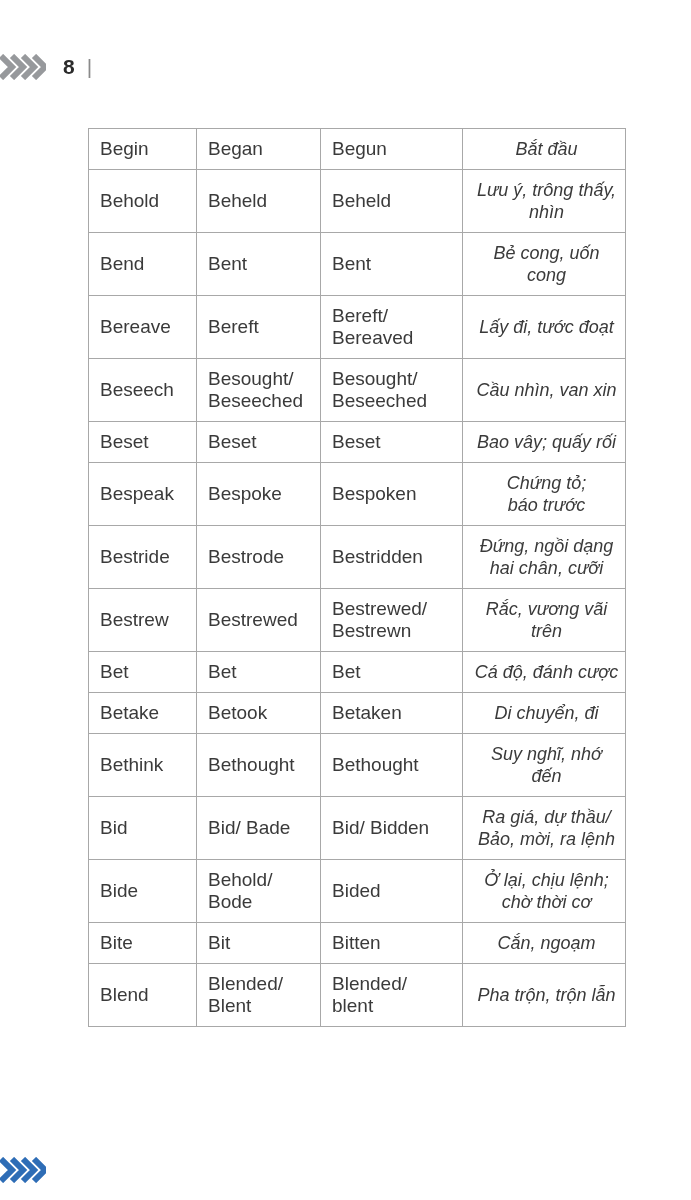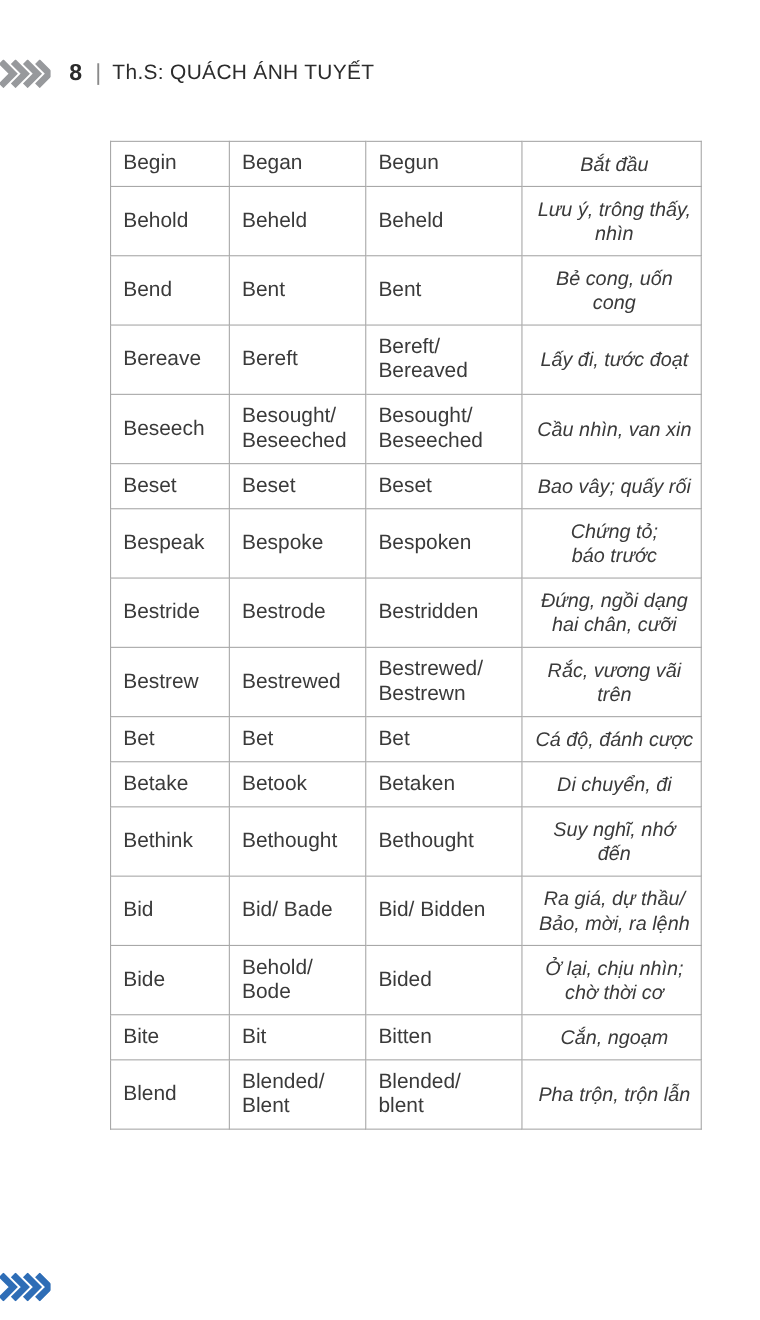--- a/index.html
+++ b/index.html
@@ -34,21 +34,21 @@
     color: #8a8a8a;
   }
   .page-title {
     font-size: 19px;
     letter-spacing: 0.3px;
     color: #2b2b2b;
   }
   table.verbs {
     position: absolute;
     top: 128px;
-    left: 100px;
+    left: 88px;
     border-collapse: collapse;
     table-layout: fixed;
     width: 473px;
     border-radius: 13px;
   }
   table.verbs td {
     border: 1px solid #a8a8a8;
     font-size: 19px;
     line-height: 22px;
     padding: 9px 6px 9px 11px;
@@ -83,21 +83,20 @@
         <g fill="none" stroke-width="6" stroke="#97999c">
           <path d="M1 2 L12 13 L1 24"></path>
           <path d="M12 2 L23 13 L12 24"></path>
           <path d="M23 2 L34 13 L23 24"></path>
           <path d="M34 2 L45 13 L34 24"></path>
         </g>
       </svg>
     </span>
     <span class="page-num">8</span>
     <span class="header-sep">|</span>
-    <span class="page-title">Th.S: QUÁCH ÁNH TUYẾT</span>
   </div>
 
   <table class="verbs">
     <colgroup>
       <col class="col-base">
       <col class="col-past">
       <col class="col-pp">
       <col class="col-mean">
     </colgroup>
     <tbody>
@@ -186,21 +185,21 @@
           <td>Bid/ Bade</td>
           <td>Bid/ Bidden</td>
           <td class="meaning">Ra giá, dự thầu/
 Bảo, mời, ra lệnh</td>
         </tr>
         <tr>
           <td>Bide</td>
           <td>Behold/
 Bode</td>
           <td>Bided</td>
-          <td class="meaning">Ở lại, chịu nhìn;
+          <td class="meaning">Ở lại, chịu lệnh;
 chờ thời cơ</td>
         </tr>
         <tr>
           <td>Bite</td>
           <td>Bit</td>
           <td>Bitten</td>
           <td class="meaning">Cắn, ngoạm</td>
         </tr>
         <tr>
           <td>Blend</td>

